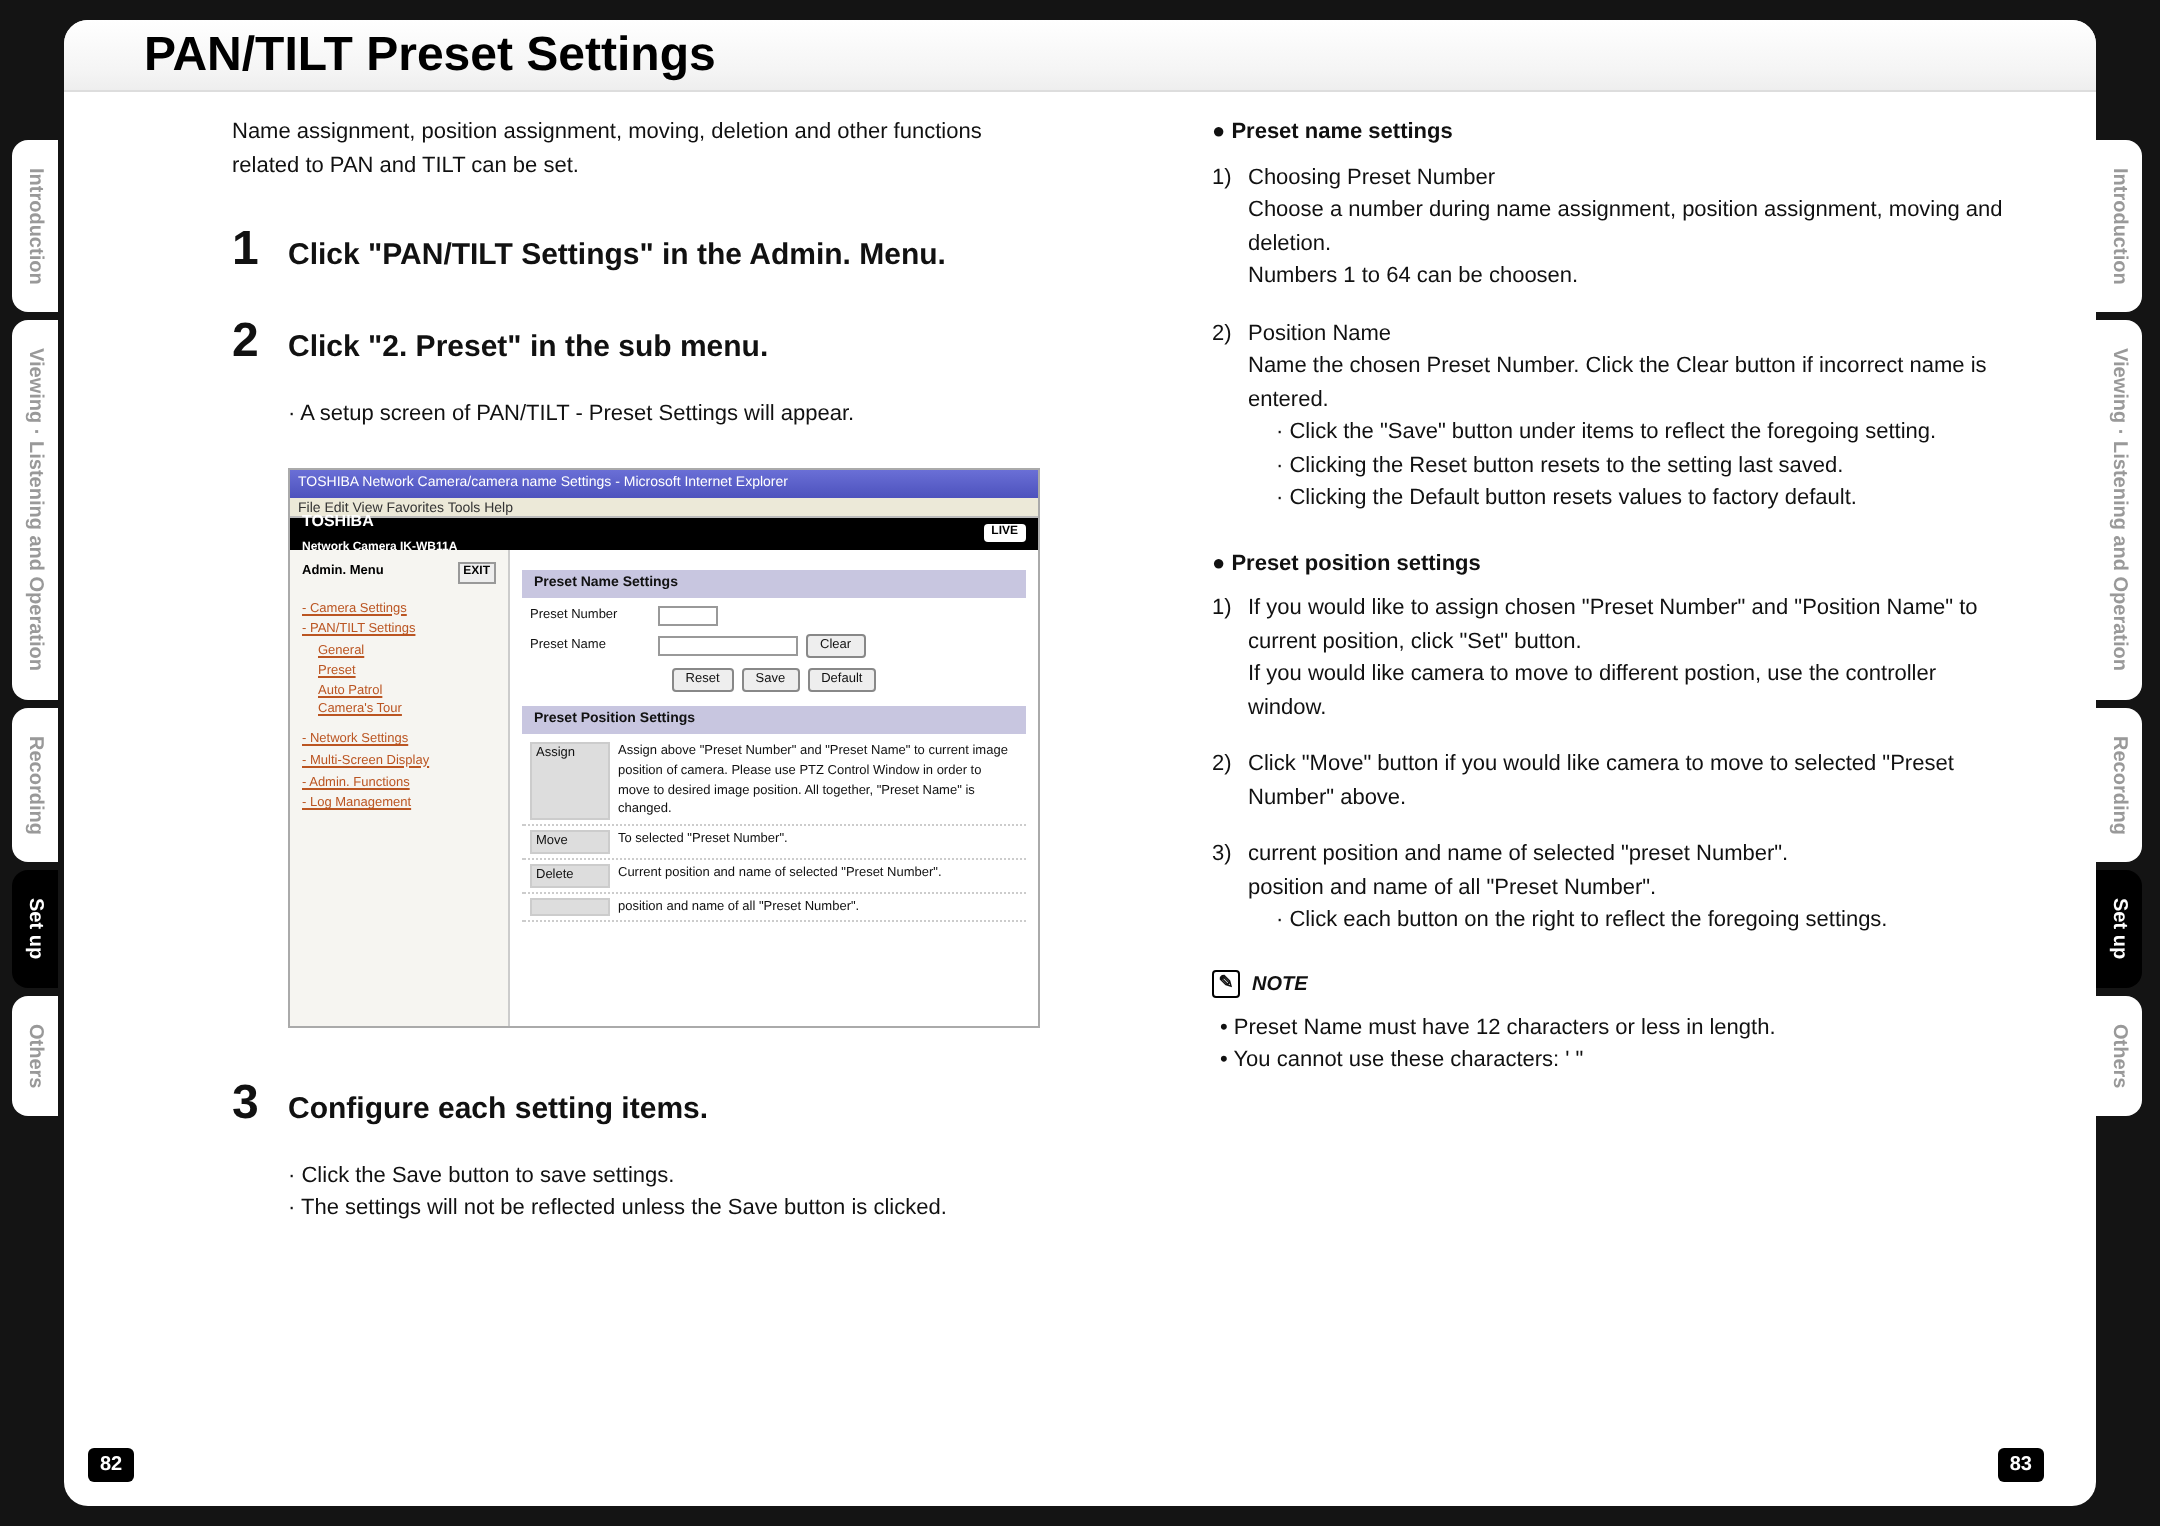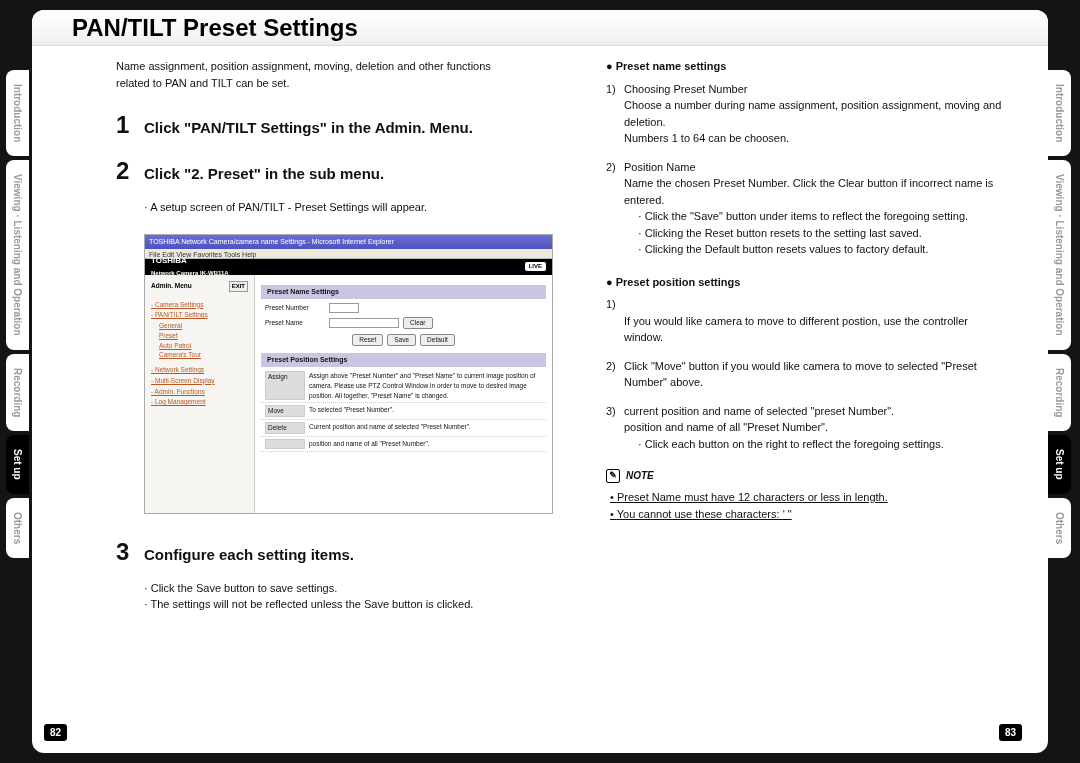--- a/index.html
+++ b/index.html
@@ -15,21 +15,21 @@
 .right-col { width: 510px; padding: 0 40px 0 24px; }
 .title-bar { position: absolute; top: 0; left: 0; width: 100%; height: 36px; background: linear-gradient(to bottom, #fff, #f5f5f5 70%, #eee); border-bottom: 1px solid #ddd; border-radius: 12px 12px 0 0; padding: 4px 40px; }
 .title { font-size: 24px; font-weight: bold; color: #000; }
 .content { margin-top: 48px; font-size: 11px; line-height: 1.5; color: #111; margin-left: 44px; }
 .intro-text { font-size: 11px; margin-bottom: 16px; }
 .step { display: flex; margin-bottom: 10px; align-items: baseline; }
 .step-num { font-size: 24px; font-weight: bold; width: 28px; flex-shrink: 0; }
 .step-text { font-size: 15px; font-weight: bold; flex: 1; }
 .step-body { margin-left: 28px; font-size: 11px; margin-bottom: 18px; }
 .step-body .bullet::before { content: "· "; }
-.screenshot { margin-left: 28px; margin-bottom: 20px; width: 409px; height: 280px; border: 1px solid #aaa; background: #0c4a6e; position: relative; overflow: hidden; font-size: 7px; }
+.screenshot { margin-left: 28px; margin-bottom: 20px; width: 376px; height: 280px; border: 1px solid #aaa; background: #0c4a6e; position: relative; overflow: hidden; font-size: 7px; }
 .browser-bar { height: 14px; background: linear-gradient(#6a6fd6, #4d52bd); color: #fff; padding: 2px 4px; font-size: 7px; }
 .menu-bar { height: 10px; background: #ece9d8; border-bottom: 1px solid #bbb; padding: 1px 4px; font-size: 7px; color: #333; }
 .toshiba-bar { height: 16px; background: #000; color: #fff; padding: 3px 6px; font-size: 8px; font-weight: bold; display: flex; justify-content: space-between; align-items: center; }
 .live-btn { background: #fff; color: #000; padding: 0 4px; font-size: 6px; border-radius: 2px; }
 .content-area { display: flex; height: 240px; }
 .admin-menu { width: 110px; background: #f6f5f1; border-right: 1px solid #ccc; padding: 6px; font-size: 6.5px; color: #b52; }
 .admin-menu .hdr { color: #000; font-weight: bold; margin-bottom: 3px; display: flex; justify-content: space-between; }
 .admin-menu .item { margin: 1px 0; text-decoration: underline; }
 .admin-menu .subitem { margin-left: 8px; text-decoration: underline; }
 .admin-menu .sep { height: 4px; }
@@ -49,21 +49,21 @@
 .bullet-head::before { content: "● "; }
 .num-item { margin-bottom: 12px; font-size: 11px; display: flex; }
 .num-item .n { width: 18px; flex-shrink: 0; }
 .num-item .t { flex: 1; }
 .sub-bullet { margin-left: 14px; font-size: 11px; }
 .sub-bullet::before { content: "· "; }
 .note-box { margin-top: 12px; }
 .note-hdr { display: flex; align-items: center; gap: 6px; margin-bottom: 6px; }
 .note-icon { width: 14px; height: 14px; border: 1.5px solid #000; display: flex; align-items: center; justify-content: center; font-size: 9px; font-weight: bold; border-radius: 2px; }
 .note-text { font-size: 10px; font-weight: bold; font-style: italic; }
-.note-body { font-size: 11px; margin-left: 4px; text-decoration: underline; }
+.note-body { font-size: 11px; margin-left: 4px; }
 .note-body::before { content: "• "; }
 .page-num { position: absolute; bottom: 12px; background: #000; color: #fff; font-size: 10px; font-weight: bold; padding: 3px 6px; border-radius: 3px; }
 .page-num.left { left: 12px; }
 .page-num.right { right: 26px; }
 </style>
 </head>
 <body>
 
 <div class="page-container">
   <div class="title-bar">
@@ -190,21 +190,21 @@
         <div class="num-item">
             <span class="n">2)</span>
             <span class="t"><span>Position Name</span><br><span>Name the chosen Preset Number.  Click the Clear button if incorrect name is entered.</span><br><span class="sub-bullet">Click the "Save" button under items to reflect the foregoing setting.</span><br><span class="sub-bullet">Clicking the Reset button resets to the setting last saved.</span><br><span class="sub-bullet">Clicking the Default button resets values to factory default.</span></span>
           </div>
       </div>
 
       <div class="bullet-section">
         <div class="bullet-head">Preset position settings</div>
         <div class="num-item">
             <span class="n">1)</span>
-            <span class="t"><br><span>If you would like camera to move to different postion, use the controller window.</span></span>
+            <span class="t"><span>If you would like to assign chosen "Preset Number" and "Position Name" to current position, click "Set" button.</span><br><span>If you would like camera to move to different postion, use the controller window.</span></span>
           </div>
         <div class="num-item">
             <span class="n">2)</span>
             <span class="t">Click "Move" button if you would like camera to move to selected "Preset Number" above.</span>
           </div>
         <div class="num-item">
             <span class="n">3)</span>
             <span class="t"><span>current position and name of selected "preset Number".</span><br><span>position and name of all "Preset Number".</span><br><span class="sub-bullet">Click each button on the right to reflect the foregoing settings.</span></span>
           </div>
       </div>

